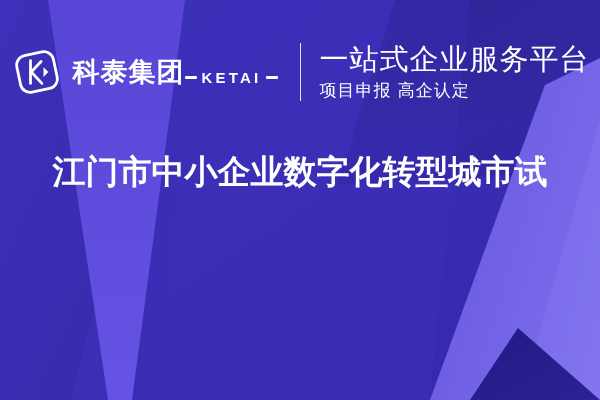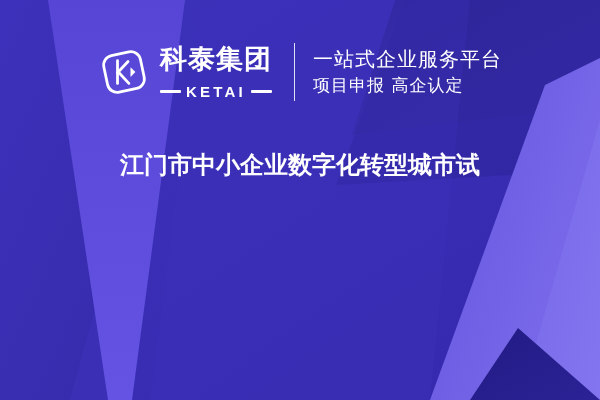--- a/index.html
+++ b/index.html
@@ -55,21 +55,21 @@
   }
 
   .logo-mark {
     width: 52px;
     height: 52px;
     flex: 0 0 52px;
   }
 
   .logo-words {
     display: flex;
-    flex-direction: column;
+    flex-direction: row;
     align-items: stretch;
     justify-content: flex-start;
   }
 
   .logo-cn {
     font-family: "DejaVu Sans", "Liberation Sans", sans-serif;
     font-size: 27px;
     font-weight: bold;
     color: #ffffff;
     letter-spacing: 1px;
@@ -109,21 +109,21 @@
     flex: 0 0 1px;
   }
 
   .tagline-block {
     display: flex;
     flex-direction: column;
     justify-content: center;
   }
   .tagline-main {
     font-family: Liberation Sans, sans-serif;
-    font-size: 20px;
+    font-size: 29px;
     color: #ffffff;
     letter-spacing: 1px;
     line-height: 1.15;
     white-space: nowrap;
     font-weight: 400;
     text-align: right;
   }
   .tagline-sub {
     font-family: "DejaVu Sans", "Liberation Sans", sans-serif;
     font-size: 17px;
@@ -138,21 +138,21 @@
   
   .headline {
     position: absolute;
     left: 0;
     top: 148px;
     width: 600px;
     text-align: center;
   }
   .headline-line {
     font-family: "DejaVu Sans", "Liberation Sans", sans-serif;
-    font-size: 24px;
+    font-size: 33px;
     font-weight: bold;
     color: #ffffff;
     line-height: 1.48;
     letter-spacing: 0px;
     white-space: nowrap;
   }
 </style>
 </head>
 <body>
 

